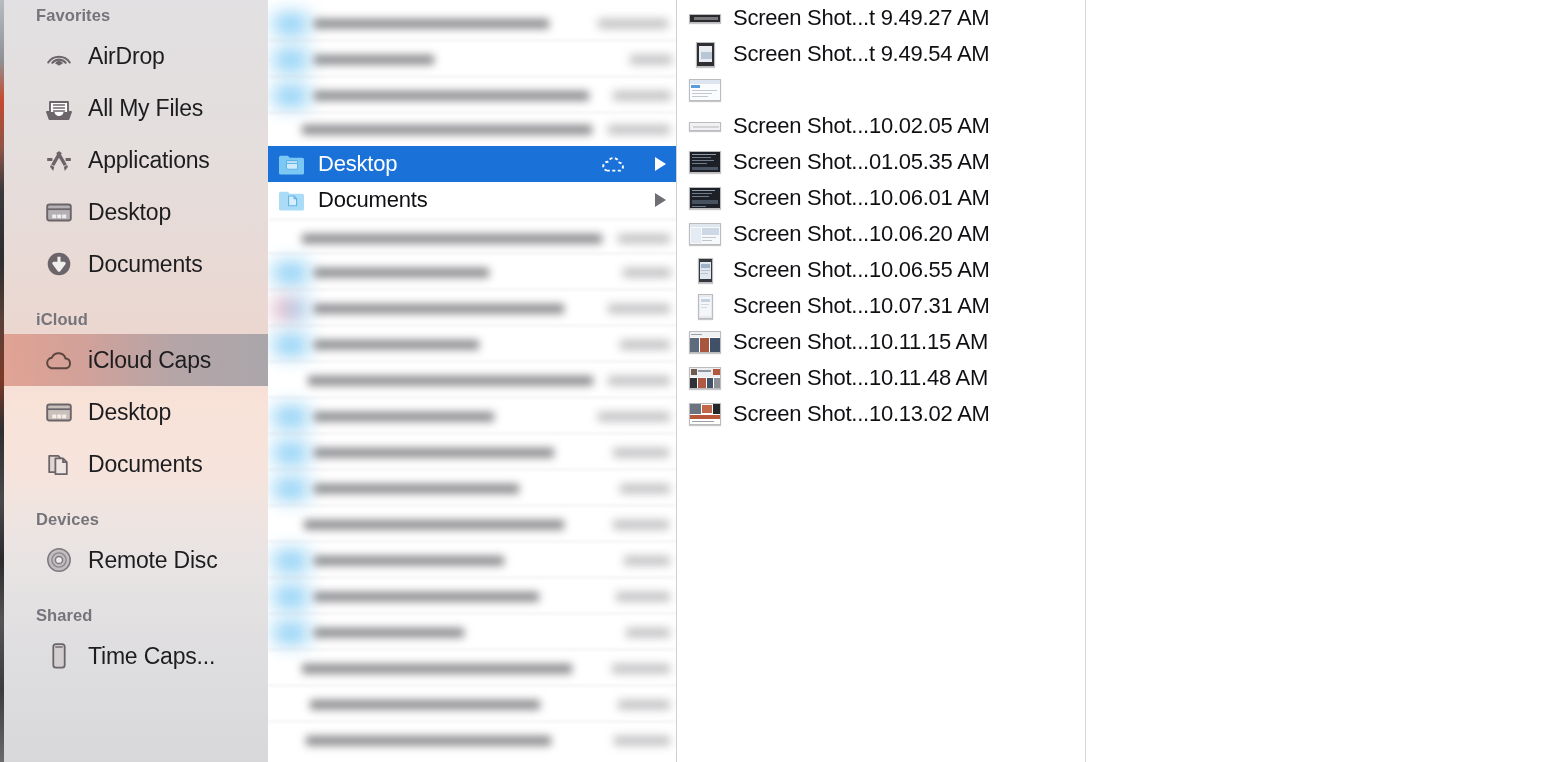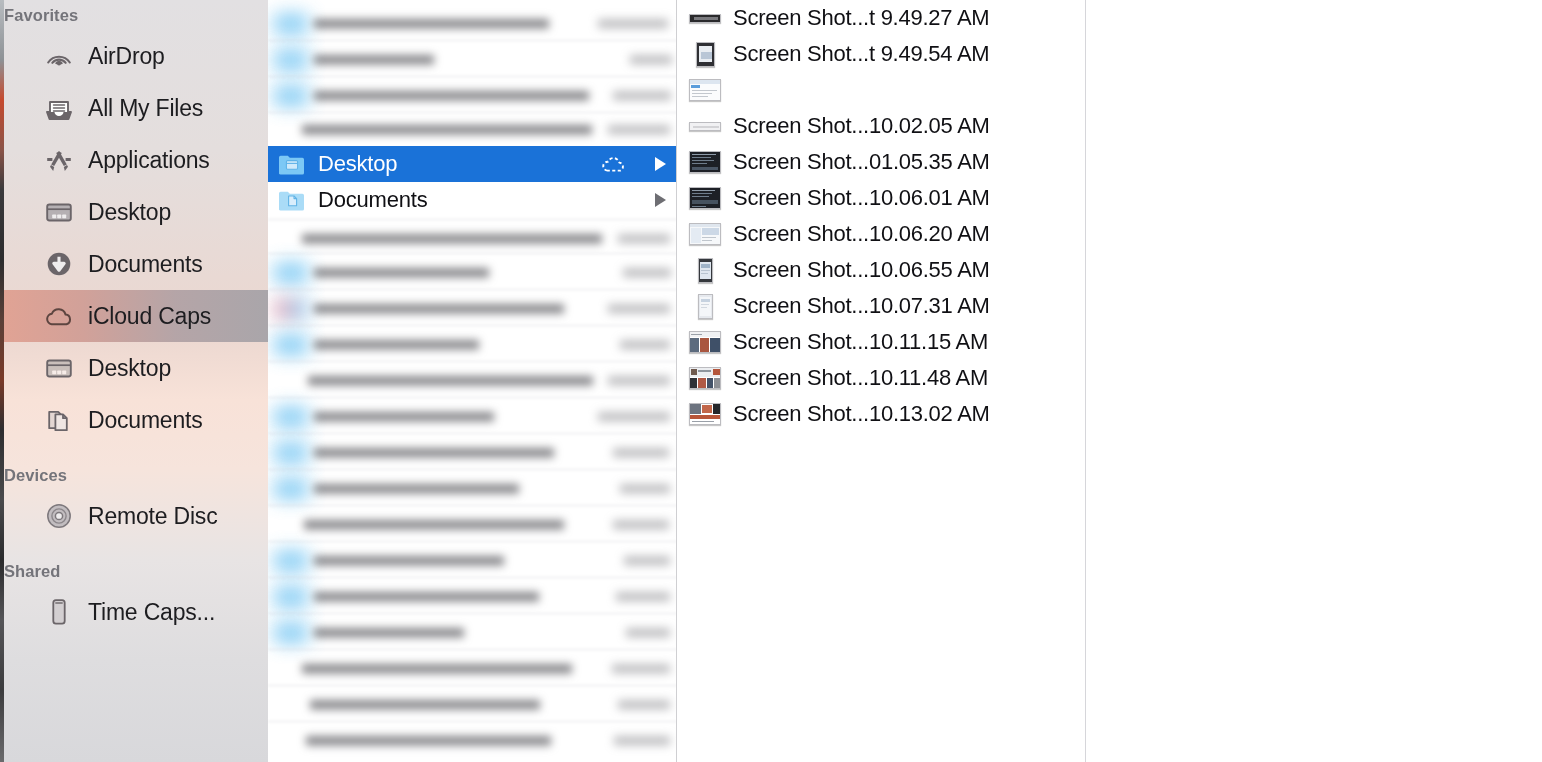--- a/index.html
+++ b/index.html
@@ -53,20 +53,21 @@
   }
 
   .sb-header {
     font-size: 16.5px;
     font-weight: bold;
     color: #74747a;
     letter-spacing: 0.1px;
     height: 30px;
     display: flex;
     align-items: center;
+    margin-left: 32px;
   }
 
   .sb-item {
     height: 52px;
     display: flex;
     align-items: center;
     padding-left: 36px;
     position: relative;
   }
 
@@ -337,20 +338,21 @@
     <div class="sb-item">
       <span class="sb-icon">
         <svg width="30" height="30" viewBox="0 0 30 30">
           <circle cx="15" cy="15" r="11.3" fill="#6b6569"></circle>
           <path d="M15 7.8 v8.4 M9.8 14.4 L15 21.2 L20.2 14.4 z" stroke="#efedee" stroke-width="3.1" fill="#efedee" stroke-linejoin="round"></path>
         </svg>
       </span>
       <span class="sb-label">Documents</span>
     </div>
 
+    <div class="sb-header" style="margin-top:14px;">iCloud</div>
 
     <div class="sb-item selected">
       <span class="sb-icon">
         <svg width="32" height="26" viewBox="0 0 32 26">
           <path d="M8.6 21.2 A5.3 5.3 0 0 1 8.9 10.7 A7.3 7.3 0 0 1 22.6 11.6 A4.9 4.9 0 0 1 23.4 21.2 z" fill="none" stroke="#5d4540" stroke-width="2.0" stroke-linejoin="round"></path>
         </svg>
       </span>
       <span class="sb-label">iCloud Caps</span>
     </div>
 

